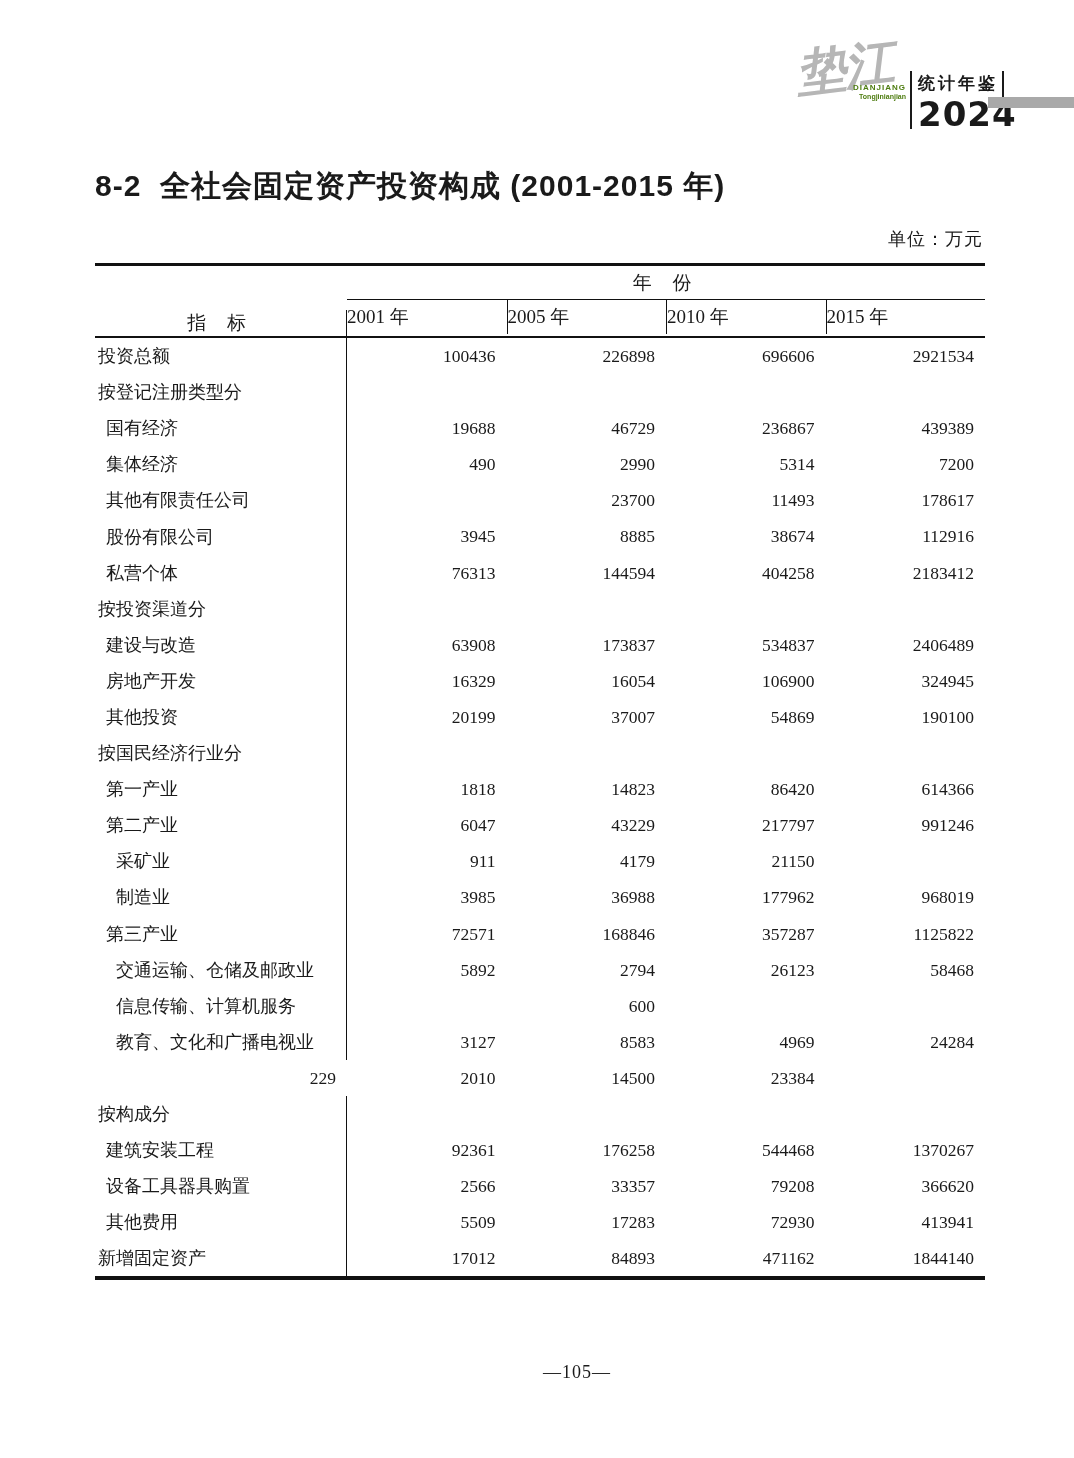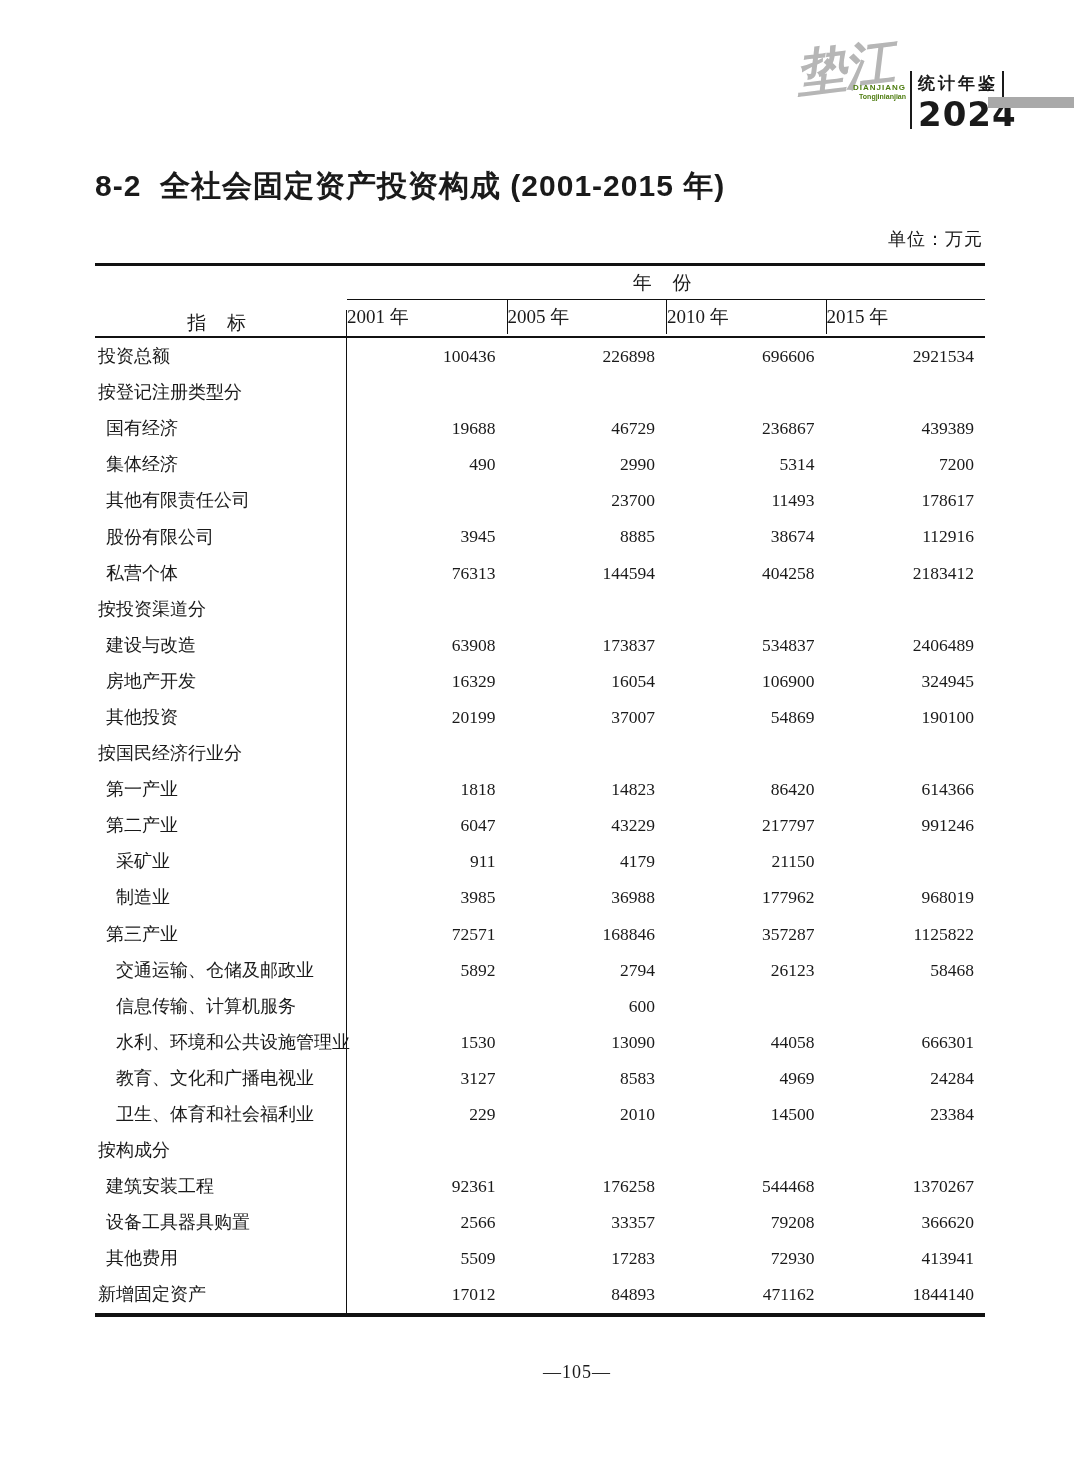--- a/index.html
+++ b/index.html
@@ -229,38 +229,30 @@
   </div>
 
   <div class="trow">
     <div class="tlabel ind2">信息传输、计算机服务</div>
     <div class="tval"></div>
     <div class="tval">600</div>
     <div class="tval"></div>
     <div class="tval"></div>
   </div>
 
-  <div class="trow">
-    <div class="tlabel ind2">水利、环境和公共设施管理业</div>
-    <div class="tval">1530</div>
-    <div class="tval">13090</div>
-    <div class="tval">44058</div>
-    <div class="tval">666301</div>
-  </div>
 
   <div class="trow">
     <div class="tlabel ind2">教育、文化和广播电视业</div>
     <div class="tval">3127</div>
     <div class="tval">8583</div>
     <div class="tval">4969</div>
     <div class="tval">24284</div>
   </div>
 
   <div class="trow">
-    <div class="tlabel ind2">卫生、体育和社会福利业</div>
     <div class="tval">229</div>
     <div class="tval">2010</div>
     <div class="tval">14500</div>
     <div class="tval">23384</div>
   </div>
 
   <div class="trow">
     <div class="tlabel ind0">按构成分</div>
     <div class="tval"></div>
     <div class="tval"></div>

